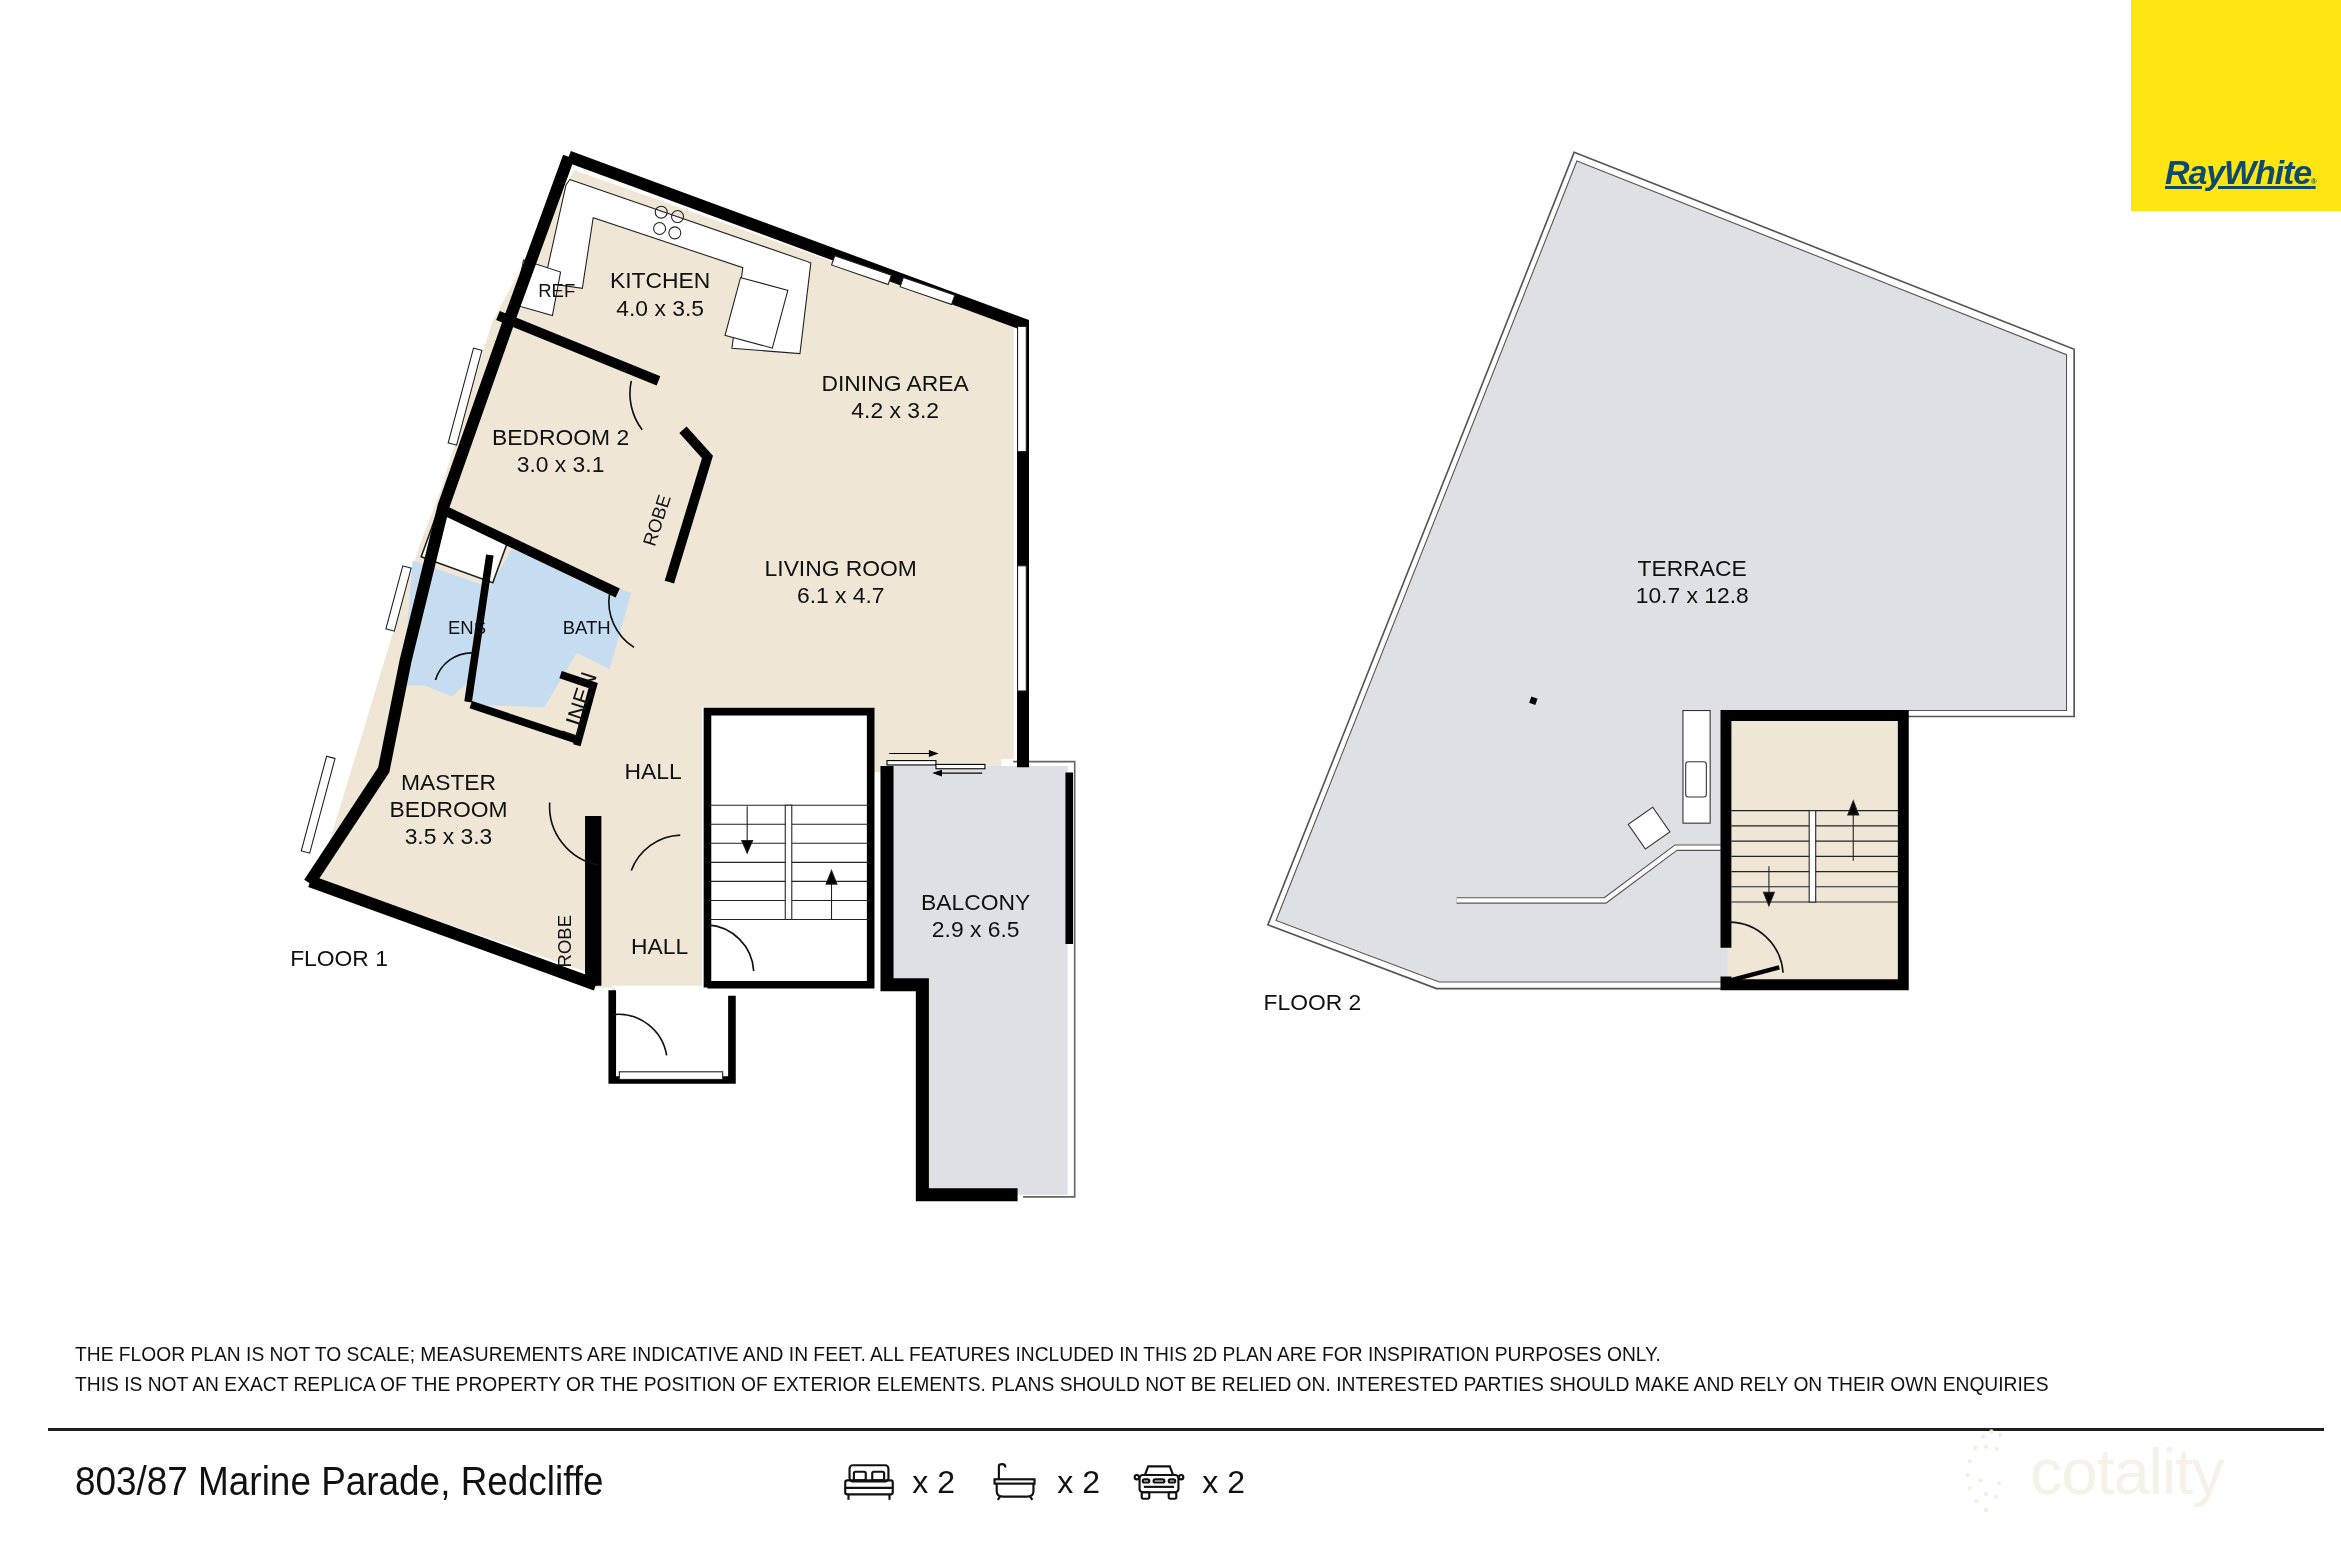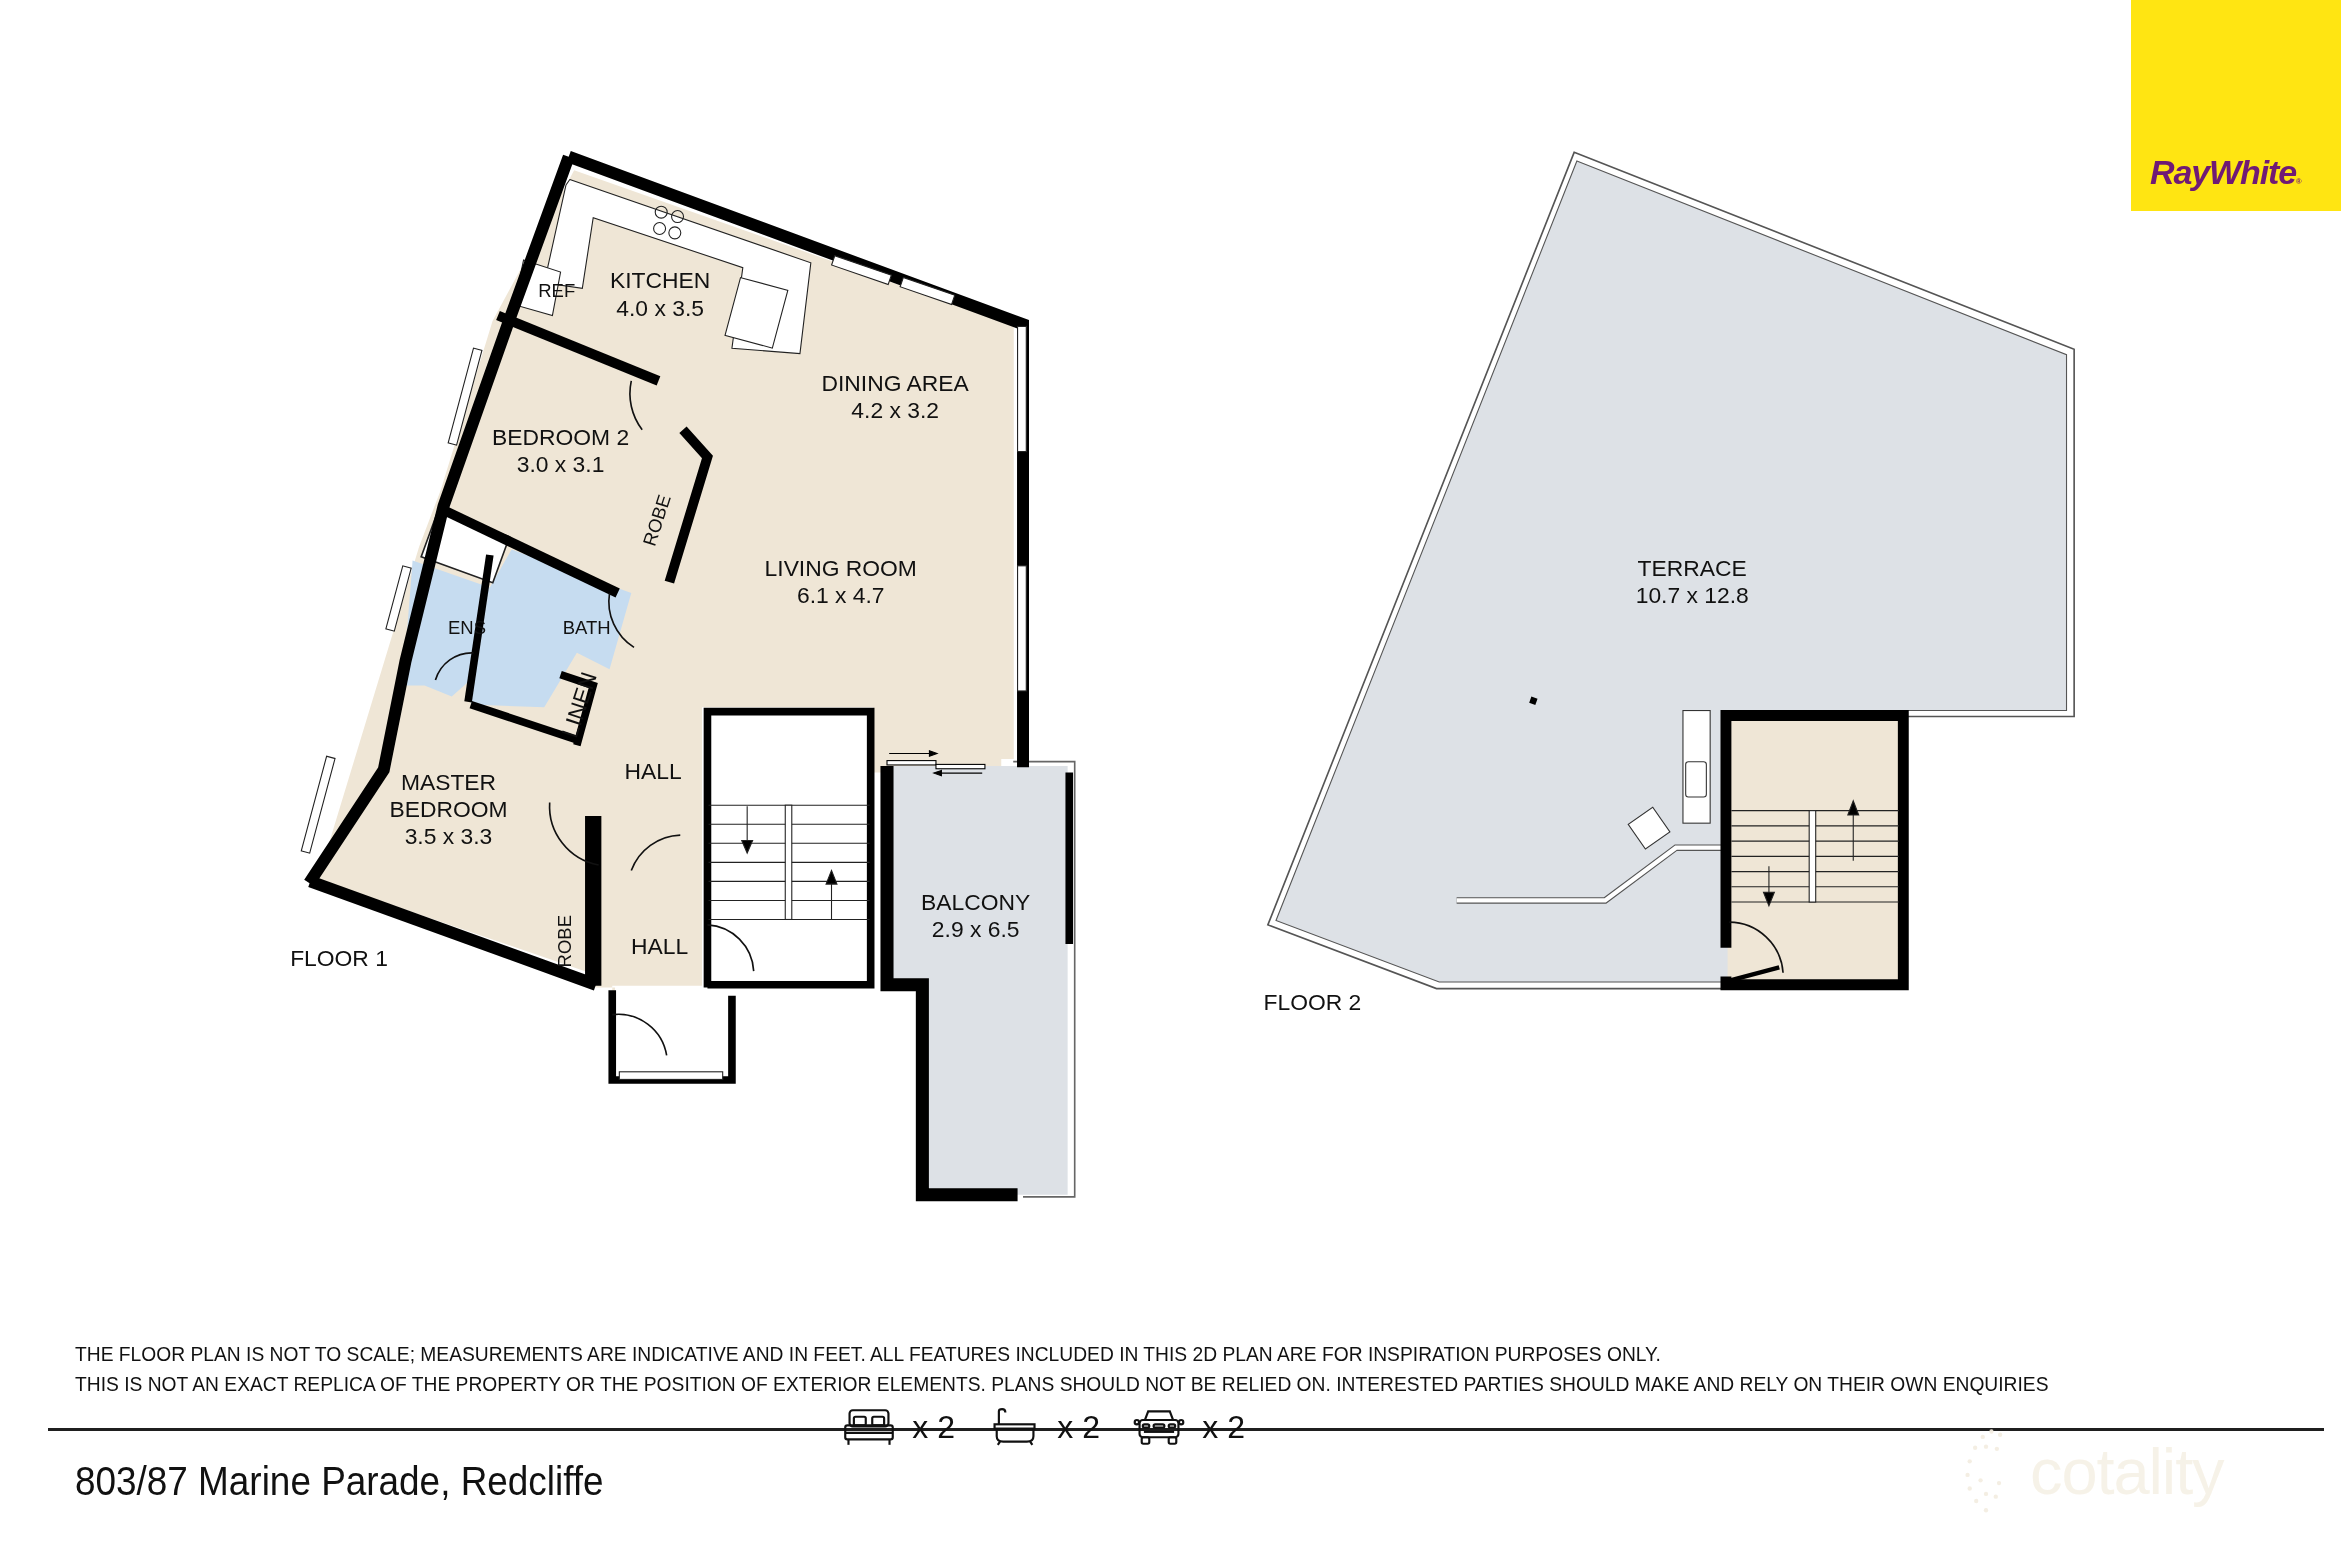--- a/index.html
+++ b/index.html
@@ -3,30 +3,30 @@
 <meta charset="utf-8">
 <style>
   html, body { margin:0; padding:0; background:#ffffff; }
   body { width:2342px; height:1562px; position:relative; overflow:hidden;
          font-family:"Liberation Sans", sans-serif; color:#111; }
   #plan { position:absolute; left:0; top:0; width:2342px; height:1562px; }
   .room-label { font-family:"Liberation Sans", sans-serif; font-size:42px; fill:#111; text-anchor:middle; }
   .room-label-sm { font-family:"Liberation Sans", sans-serif; font-size:34px; fill:#111; text-anchor:middle; }
   .floor-label { font-family:"Liberation Sans", sans-serif; font-size:42px; fill:#111; }
   .logo { position:absolute; left:2131px; top:0; width:211px; height:211px; background:#ffe512; }
-  .logo-text { position:absolute; left:19px; top:153px; font-family:"Liberation Sans", sans-serif;
-               font-weight:bold; font-style:italic; font-size:34px; color:#701a75; letter-spacing:-1.1px; }
+  .logo-text { position:absolute; left:34px; top:153px; font-family:"Liberation Sans", sans-serif;
+               font-weight:bold; font-style:italic; font-size:34px; color:#0c4a6e; letter-spacing:-1.1px;text-decoration:underline; }
   .logo-reg { font-size:7.6px; font-style:normal; vertical-align:baseline; }
   .disclaimer { position:absolute; left:75px; font-family:"Liberation Sans", sans-serif;
                 font-size:20.7px; color:#111; white-space:nowrap; transform-origin:left top; transform:scaleX(0.93); }
   .disc1 { top:1342px; } .disc2 { top:1372px; }
   .rule { position:absolute; left:48px; top:1428px; width:2276px; height:2.7px; background:#1f1f1f; }
   .address { position:absolute; left:75px; top:1458px; font-family:"Liberation Sans", sans-serif;
              font-size:41px; color:#111; white-space:nowrap; transform-origin:left top; transform:scaleX(0.9); }
-  .features { position:absolute; left:842px; top:1408px; display:flex; align-items:center; }
+  .features { position:absolute; left:842px; top:1463px; display:flex; align-items:center; }
   .feature { display:flex; align-items:center; margin-right:32px; }
   .feature svg { width:54px; height:38px; }
   .feature-count { font-family:"Liberation Sans", sans-serif; font-size:32px; color:#111; margin-left:16.3px; }
   .watermark { position:absolute; left:1948px; top:1415px; width:337px; height:109px; opacity:0.9; }
   .watermark-text { position:absolute; left:82px; top:18.5px; font-family:"Liberation Sans", sans-serif;
                     font-size:65px; color:#f6f1e6; letter-spacing:-1.1px; }
 </style>
 </head>
 <body>
 

